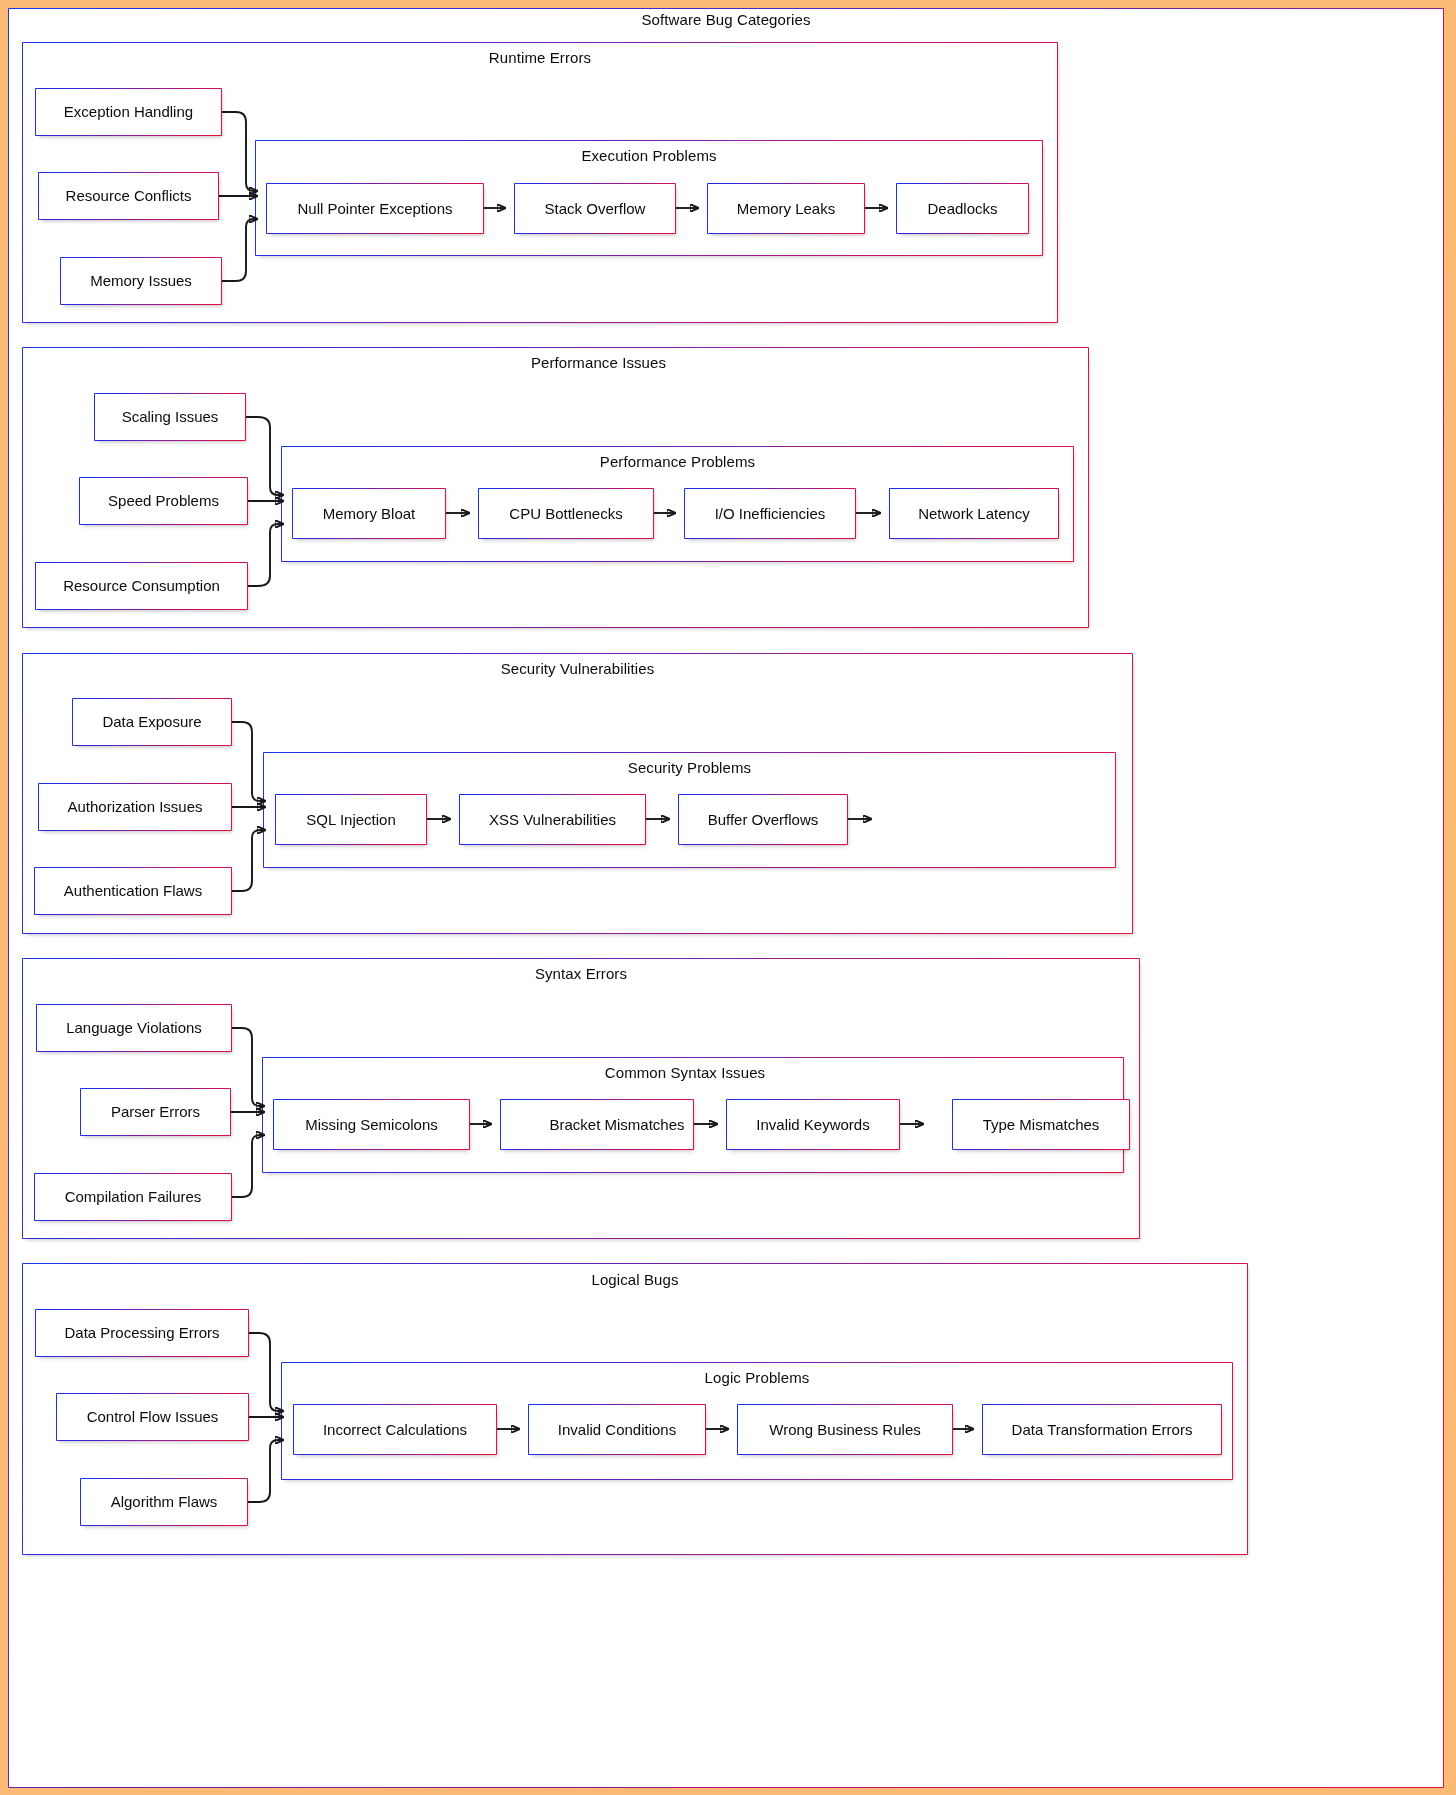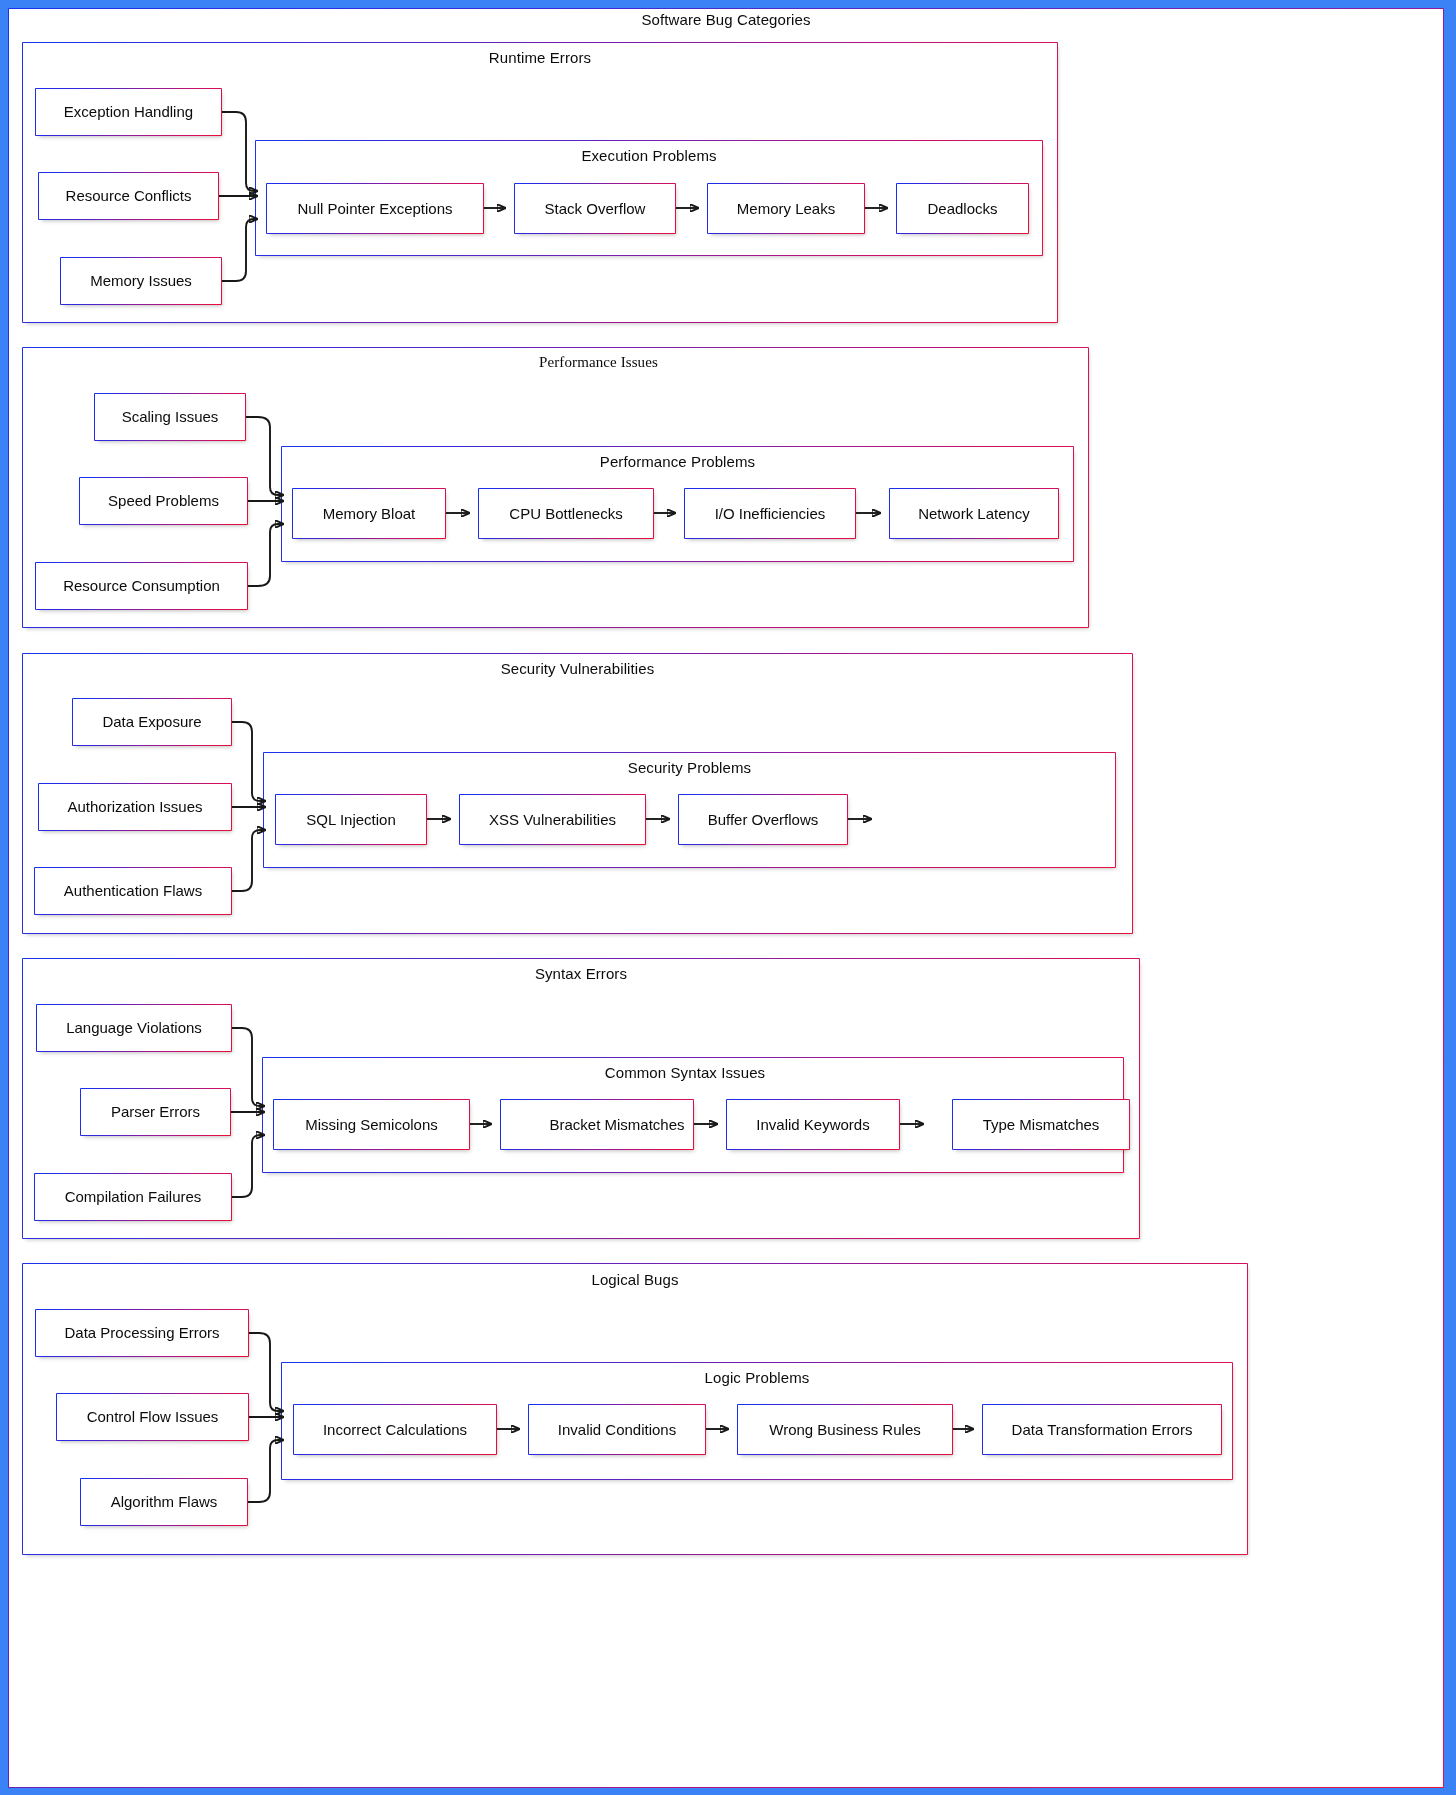--- a/index.html
+++ b/index.html
@@ -4,21 +4,21 @@
 <style>
   html,body{margin:0;padding:0;background:#ffffff;}
   body{
     font-family:"Liberation Sans", sans-serif;
     -webkit-font-smoothing:antialiased;
   }
   #canvas{
     position:relative;
     width:1456px;
     height:1795px;
-    background:#3b82f6;
+    background:#fdba74;
     overflow:hidden;
   }
 
   
   .gbox{
     position:absolute;
     box-sizing:border-box;
     background:#ffffff;
     border:1.6px solid transparent;
     border-radius:1px;
@@ -86,21 +86,21 @@
   <div class="node" style="left:35px; top:88px; width:187px; height:48px;">Exception Handling</div>
   <div class="node" style="left:38px; top:172px; width:181px; height:48px;">Resource Conflicts</div>
   <div class="node" style="left:60px; top:257px; width:162px; height:48px;">Memory Issues</div>
 
   <div class="node" style="left:266px; top:183px; width:218px; height:51px;">Null Pointer Exceptions</div>
   <div class="node" style="left:514px; top:183px; width:162px; height:51px;">Stack Overflow</div>
   <div class="node" style="left:707px; top:183px; width:158px; height:51px;">Memory Leaks</div>
   <div class="node" style="left:896px; top:183px; width:133px; height:51px;">Deadlocks</div>
 
   <div class="gbox" style="left:22px; top:347px; width:1067px; height:281px;"></div>
-  <div class="cluster-title" style="left:22px; width:1153px; top:354px;font-family:Liberation Serif, serif;">Performance Issues</div>
+  <div class="cluster-title" style="left:22px; width:1153px; top:354px;">Performance Issues</div>
 
   <div class="gbox" style="left:281px; top:446px; width:793px; height:116px;"></div>
   <div class="cluster-title" style="left:281px; width:793px; top:453px;">Performance Problems</div>
 
   <div class="node" style="left:94px; top:393px; width:152px; height:48px;">Scaling Issues</div>
   <div class="node" style="left:79px; top:477px; width:169px; height:48px;">Speed Problems</div>
   <div class="node" style="left:35px; top:562px; width:213px; height:48px;">Resource Consumption</div>
 
   <div class="node" style="left:292px; top:488px; width:154px; height:51px;">Memory Bloat</div>
   <div class="node" style="left:478px; top:488px; width:176px; height:51px;">CPU Bottlenecks</div>

